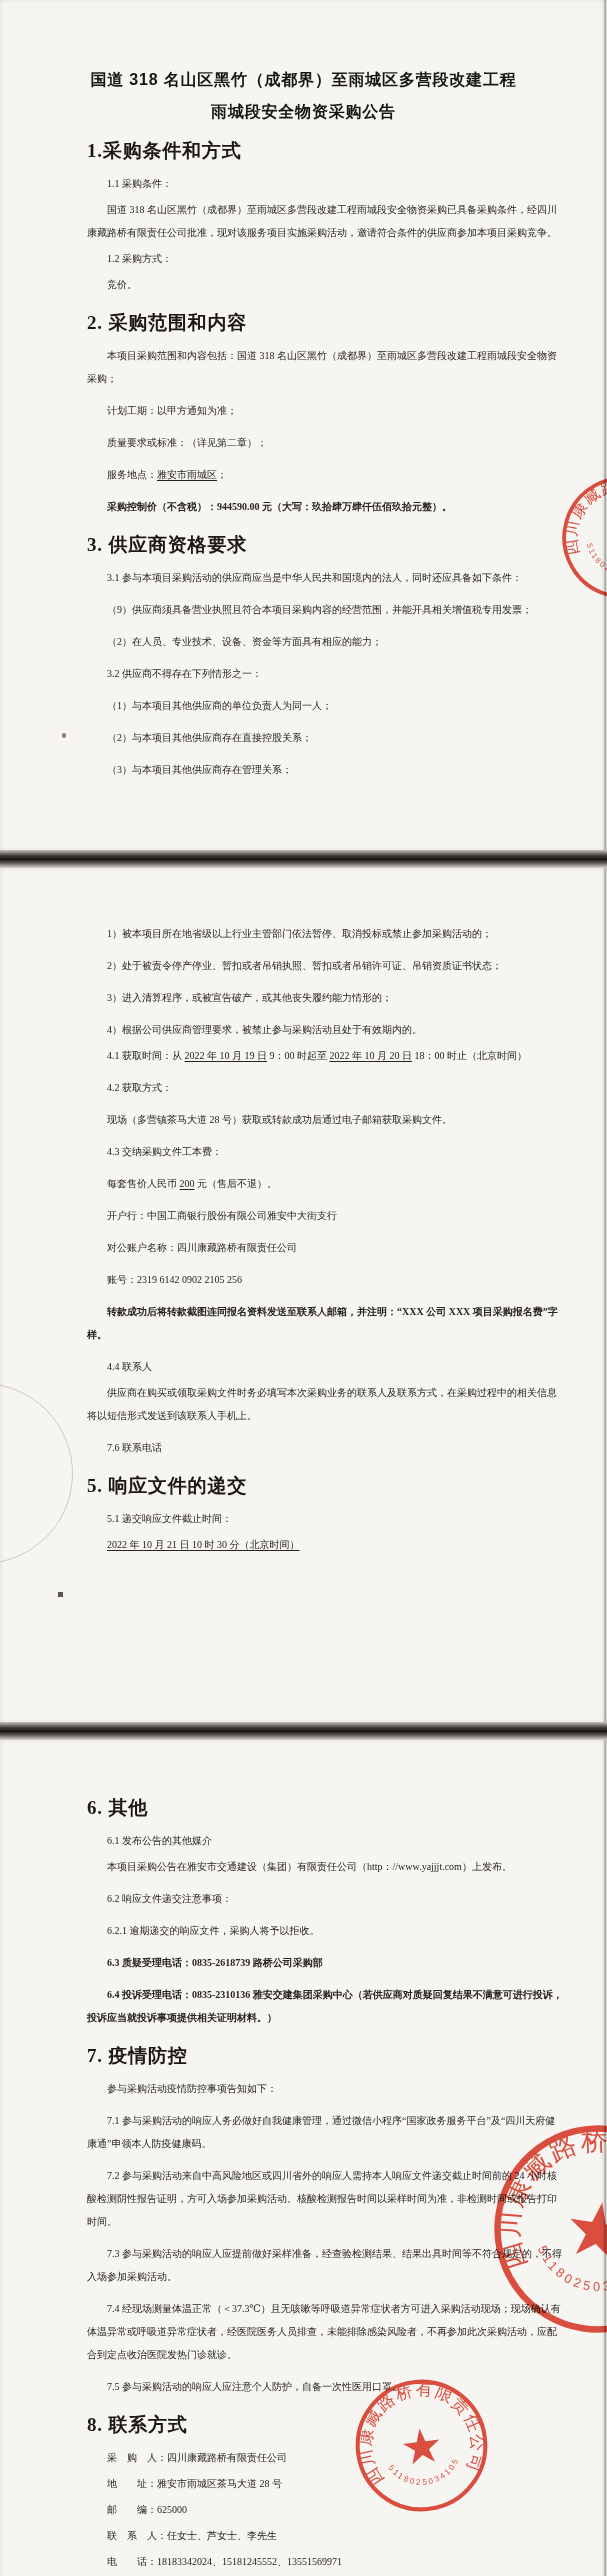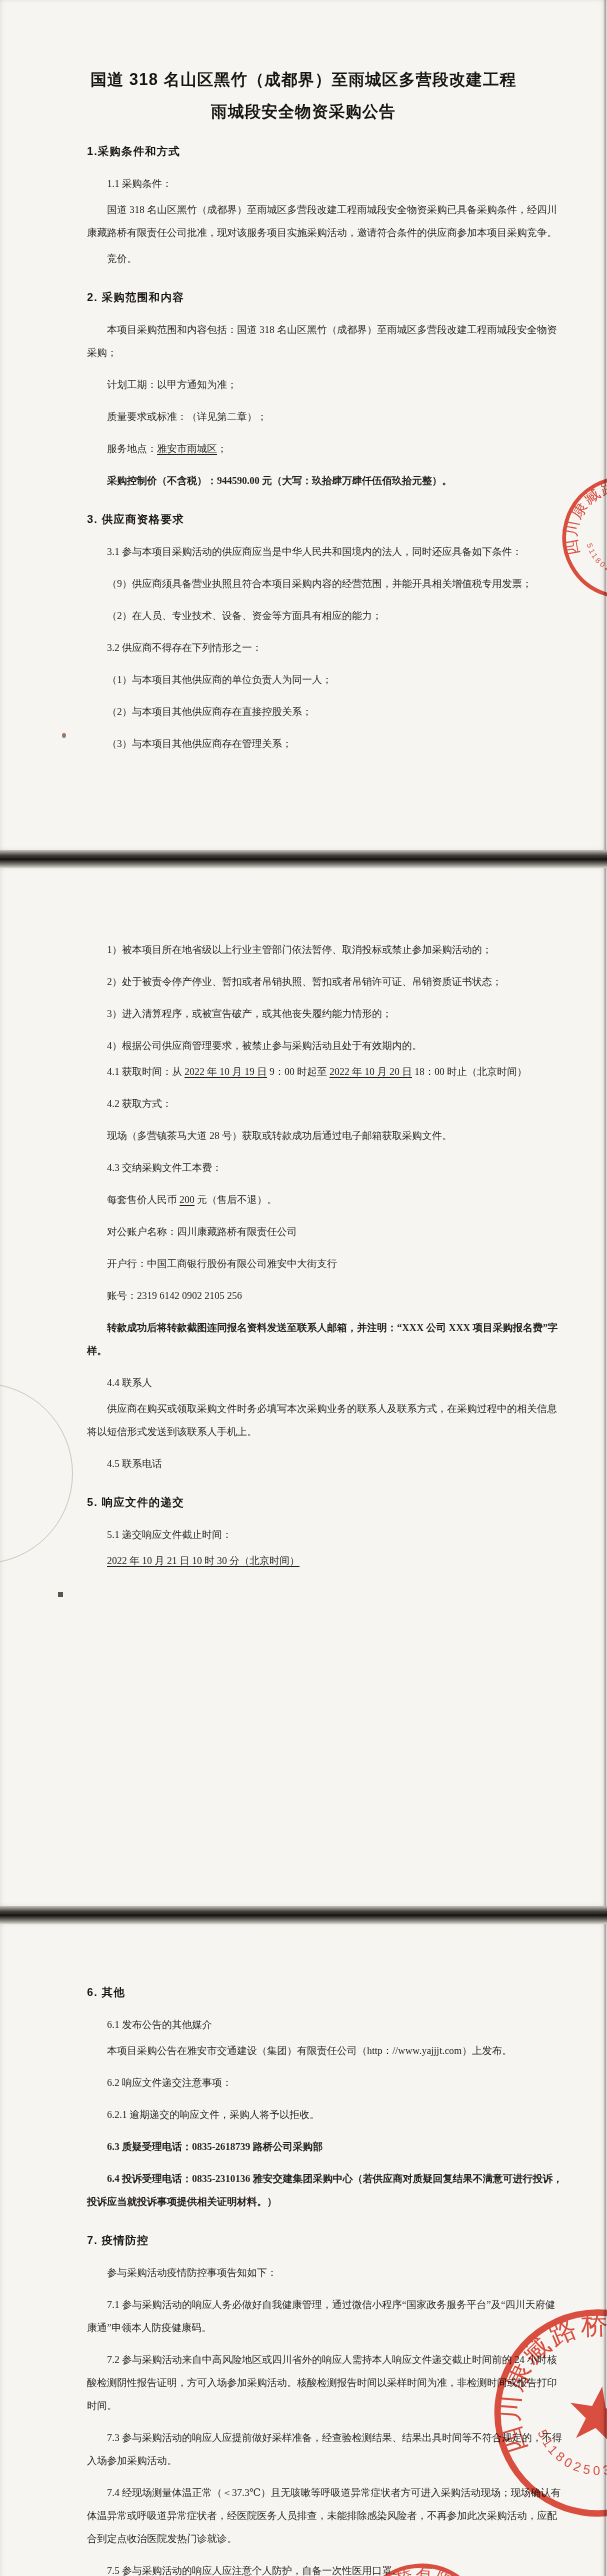--- a/index.html
+++ b/index.html
@@ -12,35 +12,35 @@
     position:relative;width:607px;background:#f7f5f2;overflow:hidden;
     box-sizing:border-box;
     box-shadow:inset 3px 0 6.8px -3.8px rgba(0,0,0,.14), inset -4.6px 0 7.6px -3.8px rgba(0,0,0,.22);
   }
   .page::after{
     content:"";position:absolute;top:0;bottom:0;right:1.5px;width:2.3px;
     background:linear-gradient(90deg,rgba(0,0,0,0),rgba(66,58,50,.4));
     pointer-events:none;
   }
   #p1{height:850px;padding:64px 44px 0 87px;}
-  #p2{height:1038px;padding:67px 44px 0 87px;}
+  #p2{height:854px;padding:51px 44px 0 87px;}
   #p3{height:972px;padding:56px 44px 0 87px;}
   .gap{
     height:18px;
     background:linear-gradient(180deg,#c7c4bf 0%,#45413c 30%,#17140f 52%,#6e6a64 76%,#d9d6d1 100%);
     filter:blur(0.3px);
   }
   .doc-title{
     font-family:"Liberation Sans","DejaVu Sans",sans-serif;
     font-weight:700;font-size:16px;line-height:32px;letter-spacing:0.8px;
     text-align:center;color:#181614;margin:0 -44px 10.6px -87px;
   }
   h2.sec{
-    font-family:Liberation Sans, sans-serif;
-    font-weight:700;font-size:11px;line-height:24px;letter-spacing:0.8px;
+    font-family:Liberation Serif, serif;
+    font-weight:700;font-size:19px;line-height:24px;letter-spacing:0.8px;
     color:#1b1815;margin:15px 0 9px 0;
   }
   .t{font-size:10px;line-height:23px;margin:3px 0;text-indent:2em;}
   .t.sp{margin-top:9px;}
   .b{font-weight:700;}
   .u{text-decoration:underline;text-underline-offset:2.3px;}
   
   .seal{position:absolute;color:#dc3927;opacity:.88;mix-blend-mode:multiply;z-index:3;pointer-events:none;}
   #seal-main{left:351px;top:635px;transform:rotate(-7deg);}
   #seal-edge1{left:558px;top:472px;transform:rotate(16deg);}
@@ -74,20 +74,21 @@
 
 <section class="page" id="p1">
   <h1 class="doc-title">
     <div>国道 318 名山区黑竹（成都界）至雨城区多营段改建工程</div>
     <div>雨城段安全物资采购公告</div>
   </h1>
 
   <h2 class="sec" style="margin-top:4.6px">1.采购条件和方式</h2>
   <p class="t">1.1 采购条件：</p>
   <p class="t">国道 318 名山区黑竹（成都界）至雨城区多营段改建工程雨城段安全物资采购已具备采购条件，经四川康藏路桥有限责任公司批准，现对该服务项目实施采购活动，邀请符合条件的供应商参加本项目采购竞争。</p>
+  <p class="t">1.2 采购方式：</p>
   <p class="t">竞价。</p>
 
   <h2 class="sec">2. 采购范围和内容</h2>
   <p class="t">本项目采购范围和内容包括：国道 318 名山区黑竹（成都界）至雨城区多营段改建工程雨城段安全物资采购；</p>
   <p class="t sp">计划工期：以甲方通知为准；</p>
   <p class="t sp">质量要求或标准：（详见第二章）；</p>
   <p class="t sp"><span>服务地点：</span><span class="u">雅安市雨城区</span><span>；</span></p>
   <p class="t sp b">采购控制价（不含税）：944590.00 元（大写：玖拾肆万肆仟伍佰玖拾元整）。</p>
 
   <h2 class="sec">3. 供应商资格要求</h2>
@@ -112,27 +113,27 @@
   <p class="t">1）被本项目所在地省级以上行业主管部门依法暂停、取消投标或禁止参加采购活动的；</p>
   <p class="t sp">2）处于被责令停产停业、暂扣或者吊销执照、暂扣或者吊销许可证、吊销资质证书状态；</p>
   <p class="t sp">3）进入清算程序，或被宣告破产，或其他丧失履约能力情形的；</p>
   <p class="t sp">4）根据公司供应商管理要求，被禁止参与采购活动且处于有效期内的。</p>
 
   <p class="t"><span>4.1 获取时间：从 </span><span class="u">2022 年 10 月 19 日</span><span> 9：00 时起至 </span><span class="u">2022 年 10 月 20 日</span><span> 18：00 时止（北京时间）</span></p>
   <p class="t sp">4.2 获取方式：</p>
   <p class="t sp">现场（多营镇茶马大道 28 号）获取或转款成功后通过电子邮箱获取采购文件。</p>
   <p class="t sp">4.3 交纳采购文件工本费：</p>
   <p class="t sp"><span>每套售价人民币 </span><span class="u">200</span><span> 元（售后不退）。</span></p>
+  <p class="t sp">开户行：中国工商银行股份有限公司雅安中大街支行</p>
   <p class="t sp">对公账户名称：四川康藏路桥有限责任公司</p>
-  <p class="t sp">开户行：中国工商银行股份有限公司雅安中大街支行</p>
   <p class="t sp">账号：2319 6142 0902 2105 256</p>
   <p class="t sp b">转款成功后将转款截图连同报名资料发送至联系人邮箱，并注明：“XXX 公司 XXX 项目采购报名费”字样。</p>
   <p class="t sp">4.4 联系人</p>
   <p class="t">供应商在购买或领取采购文件时务必填写本次采购业务的联系人及联系方式，在采购过程中的相关信息将以短信形式发送到该联系人手机上。</p>
-  <p class="t sp">4.5 联系电话</p>
+  <p class="t sp">7.6 联系电话</p>
 
   <h2 class="sec">5. 响应文件的递交</h2>
   <p class="t">5.1 递交响应文件截止时间：</p>
   <p class="t u">2022 年 10 月 21 日 10 时 30 分（北京时间）</p>
 
   <span class="mark2"></span>
   <div class="ghost-ring"></div>
 </section>
 
 <div class="gap"></div>

